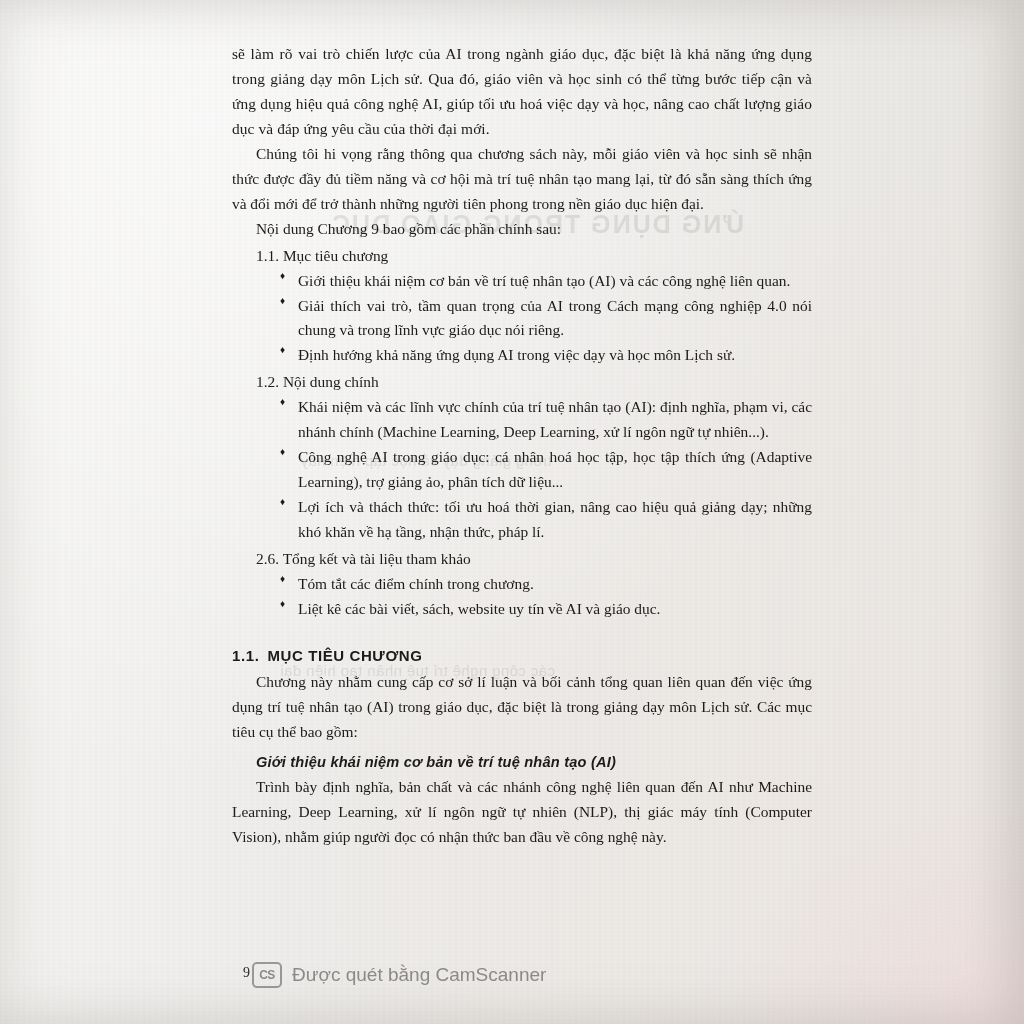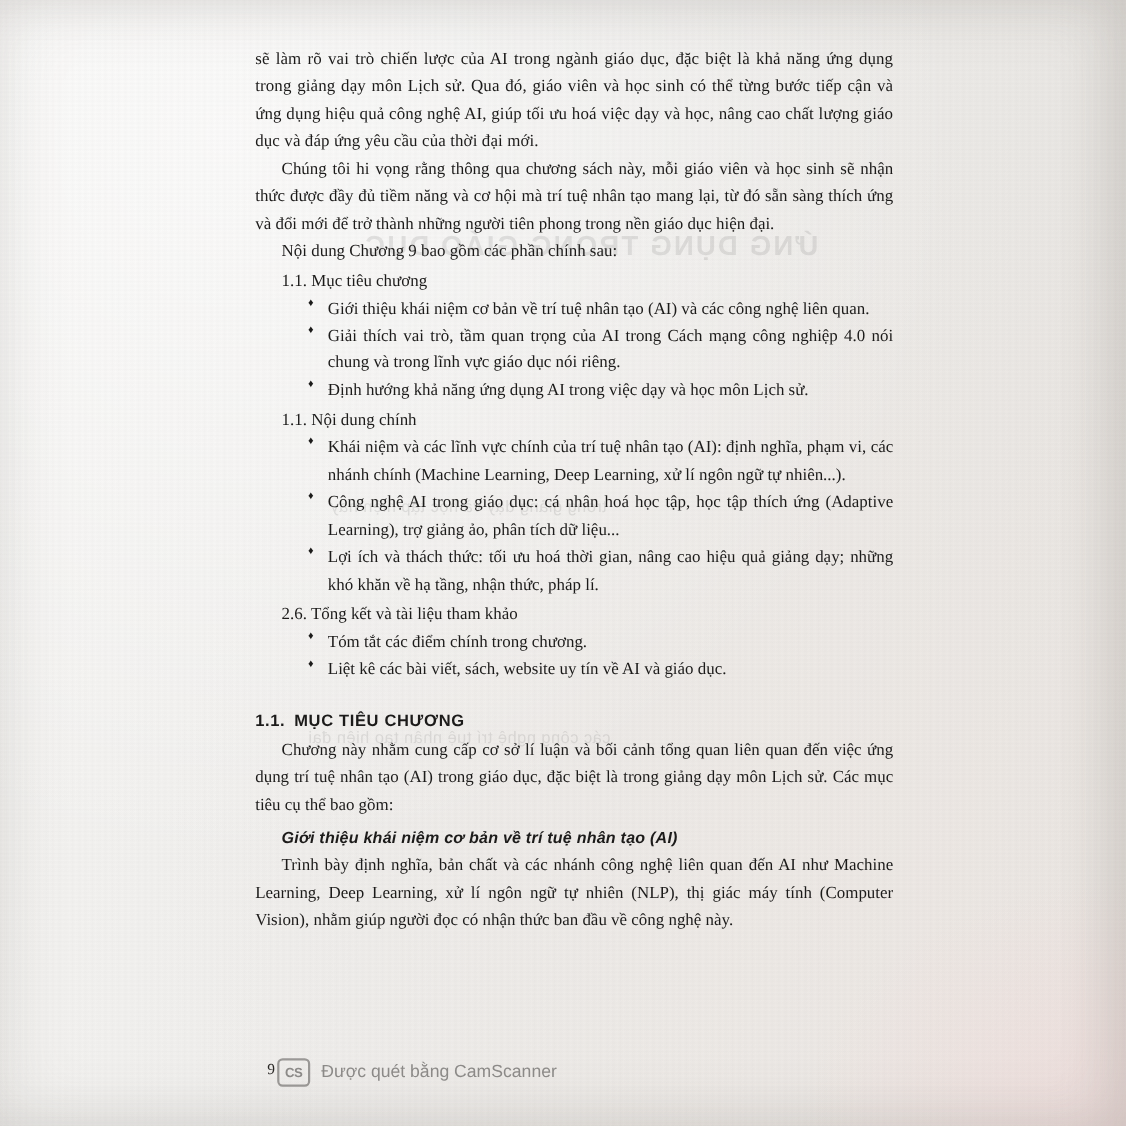--- a/index.html
+++ b/index.html
@@ -141,21 +141,21 @@
     font-weight: bold;
     display: flex;
     align-items: center;
     justify-content: center;
     letter-spacing: -0.5px;
     margin-left: 42px;
   }
   .cs-text {
     color: #8d8b89;
     font-family: "Liberation Sans", sans-serif;
-    font-size: 16px;
+    font-size: 19px;
   }
   .page-number {
     position: absolute;
     left: 243px;
     bottom: 43px;
     font-family: "Liberation Serif", serif;
     font-size: 14px;
     color: #2a2826;
   }
 </style>
@@ -178,21 +178,21 @@
 
     <p class="indent">Nội dung Chương 9 bao gồm các phần chính sau:</p>
 
     <div class="sub-head">1.1. Mục tiêu chương</div>
     <ul class="bullets">
       <li>Giới thiệu khái niệm cơ bản về trí tuệ nhân tạo (AI) và các công nghệ liên quan.</li>
       <li>Giải thích vai trò, tầm quan trọng của AI trong Cách mạng công nghiệp 4.0 nói chung và trong lĩnh vực giáo dục nói riêng.</li>
       <li>Định hướng khả năng ứng dụng AI trong việc dạy và học môn Lịch sử.</li>
     </ul>
 
-    <div class="sub-head">1.1. Nội dung chính</div>
+    <div class="sub-head">1.2. Nội dung chính</div>
     <ul class="bullets">
       <li>Khái niệm và các lĩnh vực chính của trí tuệ nhân tạo (AI): định nghĩa, phạm vi, các nhánh chính (Machine Learning, Deep Learning, xử lí ngôn ngữ tự nhiên...).</li>
       <li>Công nghệ AI trong giáo dục: cá nhân hoá học tập, học tập thích ứng (Adaptive Learning), trợ giảng ảo, phân tích dữ liệu...</li>
       <li>Lợi ích và thách thức: tối ưu hoá thời gian, nâng cao hiệu quả giảng dạy; những khó khăn về hạ tầng, nhận thức, pháp lí.</li>
     </ul>
 
 
     <div class="sub-head">2.6. Tổng kết và tài liệu tham khảo</div>
     <ul class="bullets">
       <li>Tóm tắt các điểm chính trong chương.</li>

